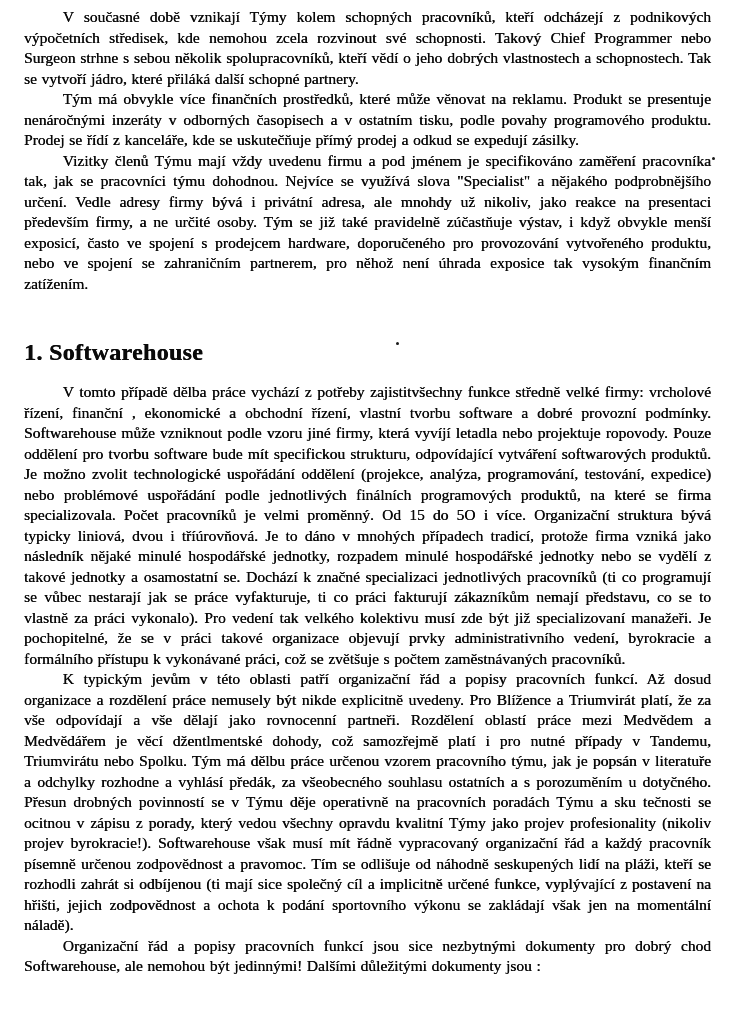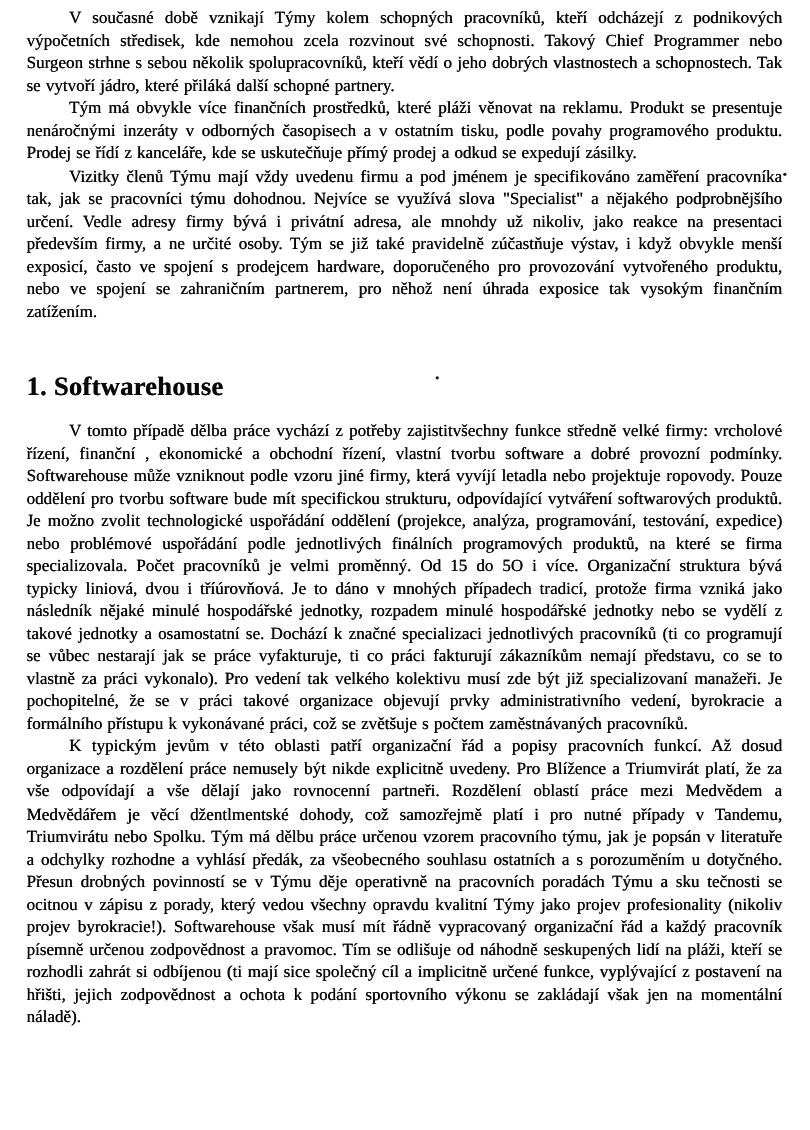--- a/index.html
+++ b/index.html
@@ -70,28 +70,29 @@
   .artifact-1 { left: 712px; top: 157px; }
   .artifact-2 { left: 396px; top: 342px; }
 </style>
 </head>
 <body>
 
 <main class="page">
 
   <section>
     <p class="para">V současné době vznikají Týmy kolem schopných pracovníků, kteří odcházejí z podnikových výpočetních středisek, kde nemohou zcela rozvinout své schopnosti. Takový Chief Programmer nebo Surgeon strhne s sebou několik spolupracovníků, kteří vědí o jeho dobrých vlastnostech a schopnostech. Tak se vytvoří jádro, které přiláká další schopné partnery.</p>
-    <p class="para">Tým má obvykle více finančních prostředků, které pláži věnovat na reklamu. Produkt se presentuje nenáročnými inzeráty v odborných časopisech a v ostatním tisku, podle povahy programového produktu. Prodej se řídí z kanceláře, kde se uskutečňuje přímý prodej a odkud se expedují zásilky.</p>
+    <p class="para">Tým má obvykle více finančních prostředků, které může věnovat na reklamu. Produkt se presentuje nenáročnými inzeráty v odborných časopisech a v ostatním tisku, podle povahy programového produktu. Prodej se řídí z kanceláře, kde se uskutečňuje přímý prodej a odkud se expedují zásilky.</p>
     <p class="para">Vizitky členů Týmu mají vždy uvedenu firmu a pod jménem je specifikováno zaměření pracovníka tak, jak se pracovníci týmu dohodnou. Nejvíce se využívá slova "Specialist" a nějakého podprobnějšího určení. Vedle adresy firmy bývá i privátní adresa, ale mnohdy už nikoliv, jako reakce na presentaci především firmy, a ne určité osoby. Tým se již také pravidelně zúčastňuje výstav, i když obvykle menší exposicí, často ve spojení s prodejcem hardware, doporučeného pro provozování vytvořeného produktu, nebo ve spojení se zahraničním partnerem, pro něhož není úhrada exposice tak vysokým finančním zatížením.</p>
   </section>
 
   <h1 class="heading">1. Softwarehouse</h1>
 
   <section>
     <p class="para">V tomto případě dělba práce vychází z potřeby zajistitvšechny funkce středně velké firmy: vrcholové řízení, finanční , ekonomické a obchodní řízení, vlastní tvorbu software a dobré provozní podmínky. Softwarehouse může vzniknout podle vzoru jiné firmy, která vyvíjí letadla nebo projektuje ropovody. Pouze oddělení pro tvorbu software bude mít specifickou strukturu, odpovídající vytváření softwarových produktů. Je možno zvolit technologické uspořádání oddělení (projekce, analýza, programování, testování, expedice) nebo problémové uspořádání podle jednotlivých finálních programových produktů, na které se firma specializovala. Počet pracovníků je velmi proměnný. Od 15 do 5O i více. Organizační struktura bývá typicky liniová, dvou i tříúrovňová. Je to dáno v mnohých případech tradicí, protože firma vzniká jako následník nějaké minulé hospodářské jednotky, rozpadem minulé hospodářské jednotky nebo se vydělí z takové jednotky a osamostatní se. Dochází k značné specializaci jednotlivých pracovníků (ti co programují se vůbec nestarají jak se práce vyfakturuje, ti co práci fakturují zákazníkům nemají představu, co se to vlastně za práci vykonalo). Pro vedení tak velkého kolektivu musí zde být již specializovaní manažeři. Je pochopitelné, že se v práci takové organizace objevují prvky administrativního vedení, byrokracie a formálního přístupu k vykonávané práci, což se zvětšuje s počtem zaměstnávaných pracovníků.</p>
     <p class="para">K typickým jevům v této oblasti patří organizační řád a popisy pracovních funkcí. Až dosud organizace a rozdělení práce nemusely být nikde explicitně uvedeny. Pro Blížence a Triumvirát platí, že za vše odpovídají a vše dělají jako rovnocenní partneři. Rozdělení oblastí práce mezi Medvědem a Medvědářem je věcí džentlmentské dohody, což samozřejmě platí i pro nutné případy v Tandemu, Triumvirátu nebo Spolku. Tým má dělbu práce určenou vzorem pracovního týmu, jak je popsán v literatuře a odchylky rozhodne a vyhlásí předák, za všeobecného souhlasu ostatních a s porozuměním u dotyčného. Přesun drobných povinností se v Týmu děje operativně na pracovních poradách Týmu a sku tečnosti se ocitnou v zápisu z porady, který vedou všechny opravdu kvalitní Týmy jako projev profesionality (nikoliv projev byrokracie!). Softwarehouse však musí mít řádně vypracovaný organizační řád a každý pracovník písemně určenou zodpovědnost a pravomoc. Tím se odlišuje od náhodně seskupených lidí na pláži, kteří se rozhodli zahrát si odbíjenou (ti mají sice společný cíl a implicitně určené funkce, vyplývající z postavení na hřišti, jejich zodpovědnost a ochota k podání sportovního výkonu se zakládají však jen na momentální náladě).</p>
+    <p class="para">Organizační řád a popisy pracovních funkcí jsou sice nezbytnými dokumenty pro dobrý chod Softwarehouse, ale nemohou být jedinnými! Dalšími důležitými dokumenty jsou :</p>
   </section>
 
 
   <span class="artifact artifact-1"></span>
   <span class="artifact artifact-2"></span>
 
 </main>
 
 </body></html>

